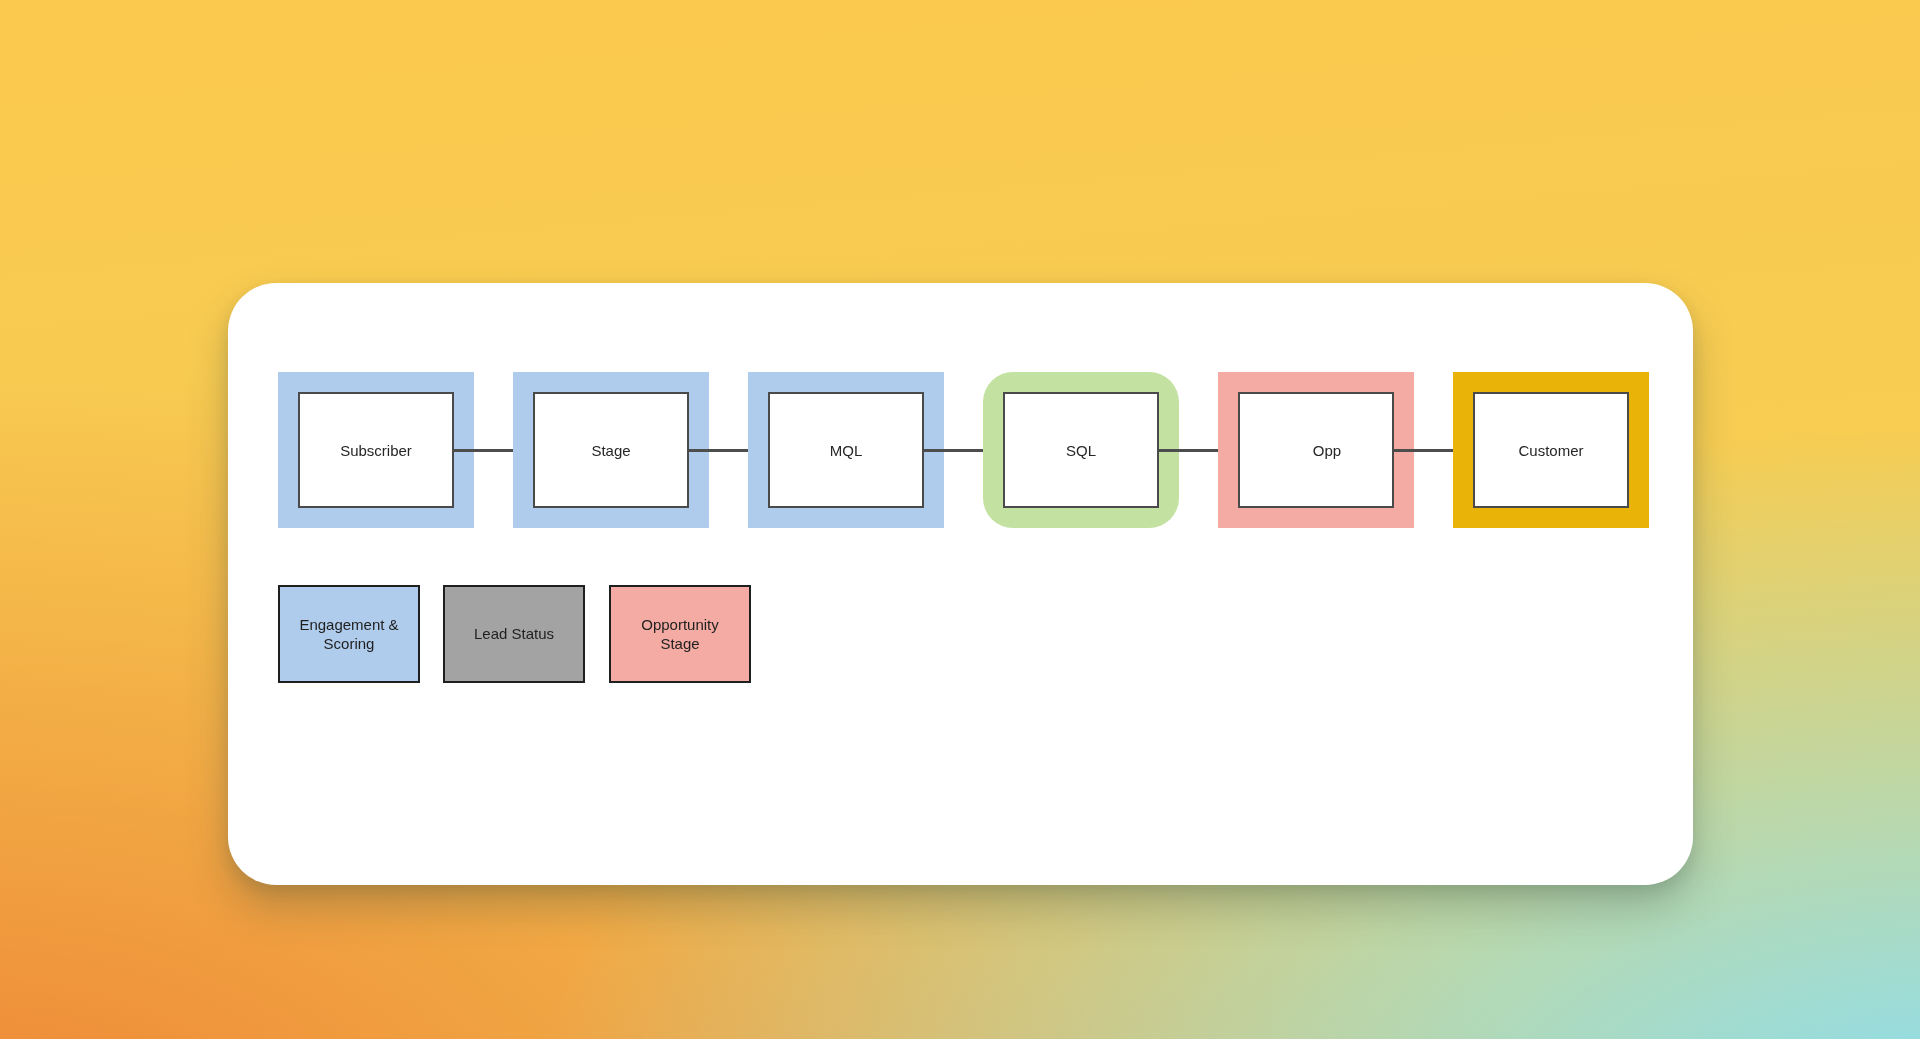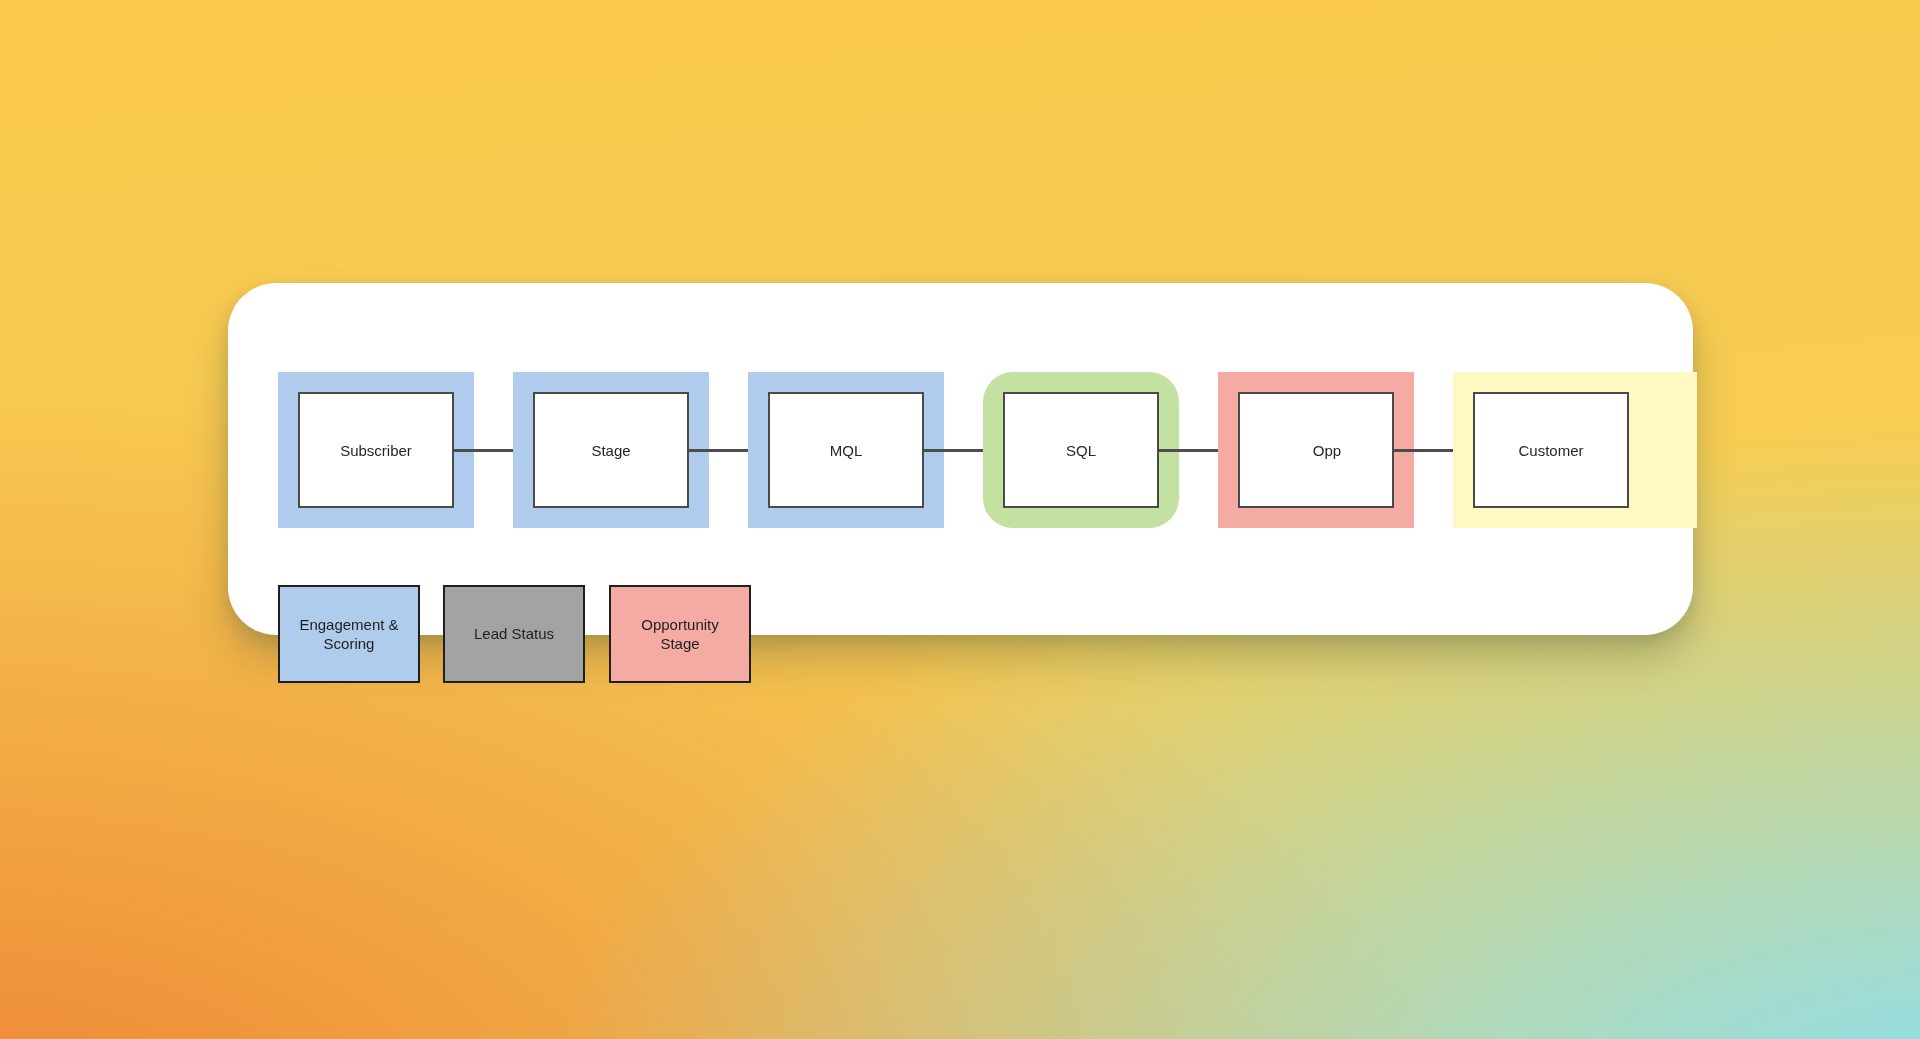--- a/index.html
+++ b/index.html
@@ -19,21 +19,21 @@
     background-image:
       radial-gradient(ellipse 130% 115% at 103% 108%, #8adef2 0%, rgba(138,222,242,0) 58%),
       radial-gradient(ellipse 135% 125% at -4% 112%, #ee8334 0%, rgba(238,131,52,0) 62%),
       linear-gradient(175deg, #fbc94e 0%, #f3d156 100%);
   }
   .card {
     position: absolute;
     left: 228px;
     top: 283px;
     width: 1465px;
-    height: 352px;
+    height: 602px;
     background: #ffffff;
     border-radius: 48px;
     box-shadow: 0 22px 42px rgba(45, 70, 60, 0.28), 0 6px 14px rgba(45, 70, 60, 0.12);
   }
   .stage {
     position: absolute;
     top: 89px;
     width: 196px;
     height: 156px;
   }
@@ -132,21 +132,21 @@
         </div>
         <div class="stage" style="left: 990px; background: rgb(243, 171, 163);">
           <div class="stage-inner" style="border: 2px solid rgb(74, 74, 74); padding-left: 22px;">
             <span>Opp</span>
           </div>
         </div>
         <div class="arrow" style="left: 1166px;">
           <div class="line" style="background: rgb(77, 77, 77);"></div>
           <div class="head" style="border-left-color: rgb(77, 77, 77);"></div>
         </div>
-        <div class="stage" style="left: 1225px; background: #fef9c3; padding-left: 48px;">
+        <div class="stage" style="left: 1225px; background: #eab308;">
           <div class="stage-inner" style="border: 2px solid rgb(74, 74, 74);">
             <span>Customer</span>
           </div>
         </div>
       </div>
     <div id="legend-row">
         <div class="legend-item" style="left: 50px; background: rgb(175, 204, 236); border: 2px solid rgb(31, 31, 31);">
           <span>Engagement &amp; Scoring</span>
         </div>
         <div class="legend-item" style="left: 215px; background: #a3a3a3; border: 2px solid rgb(31, 31, 31);">

